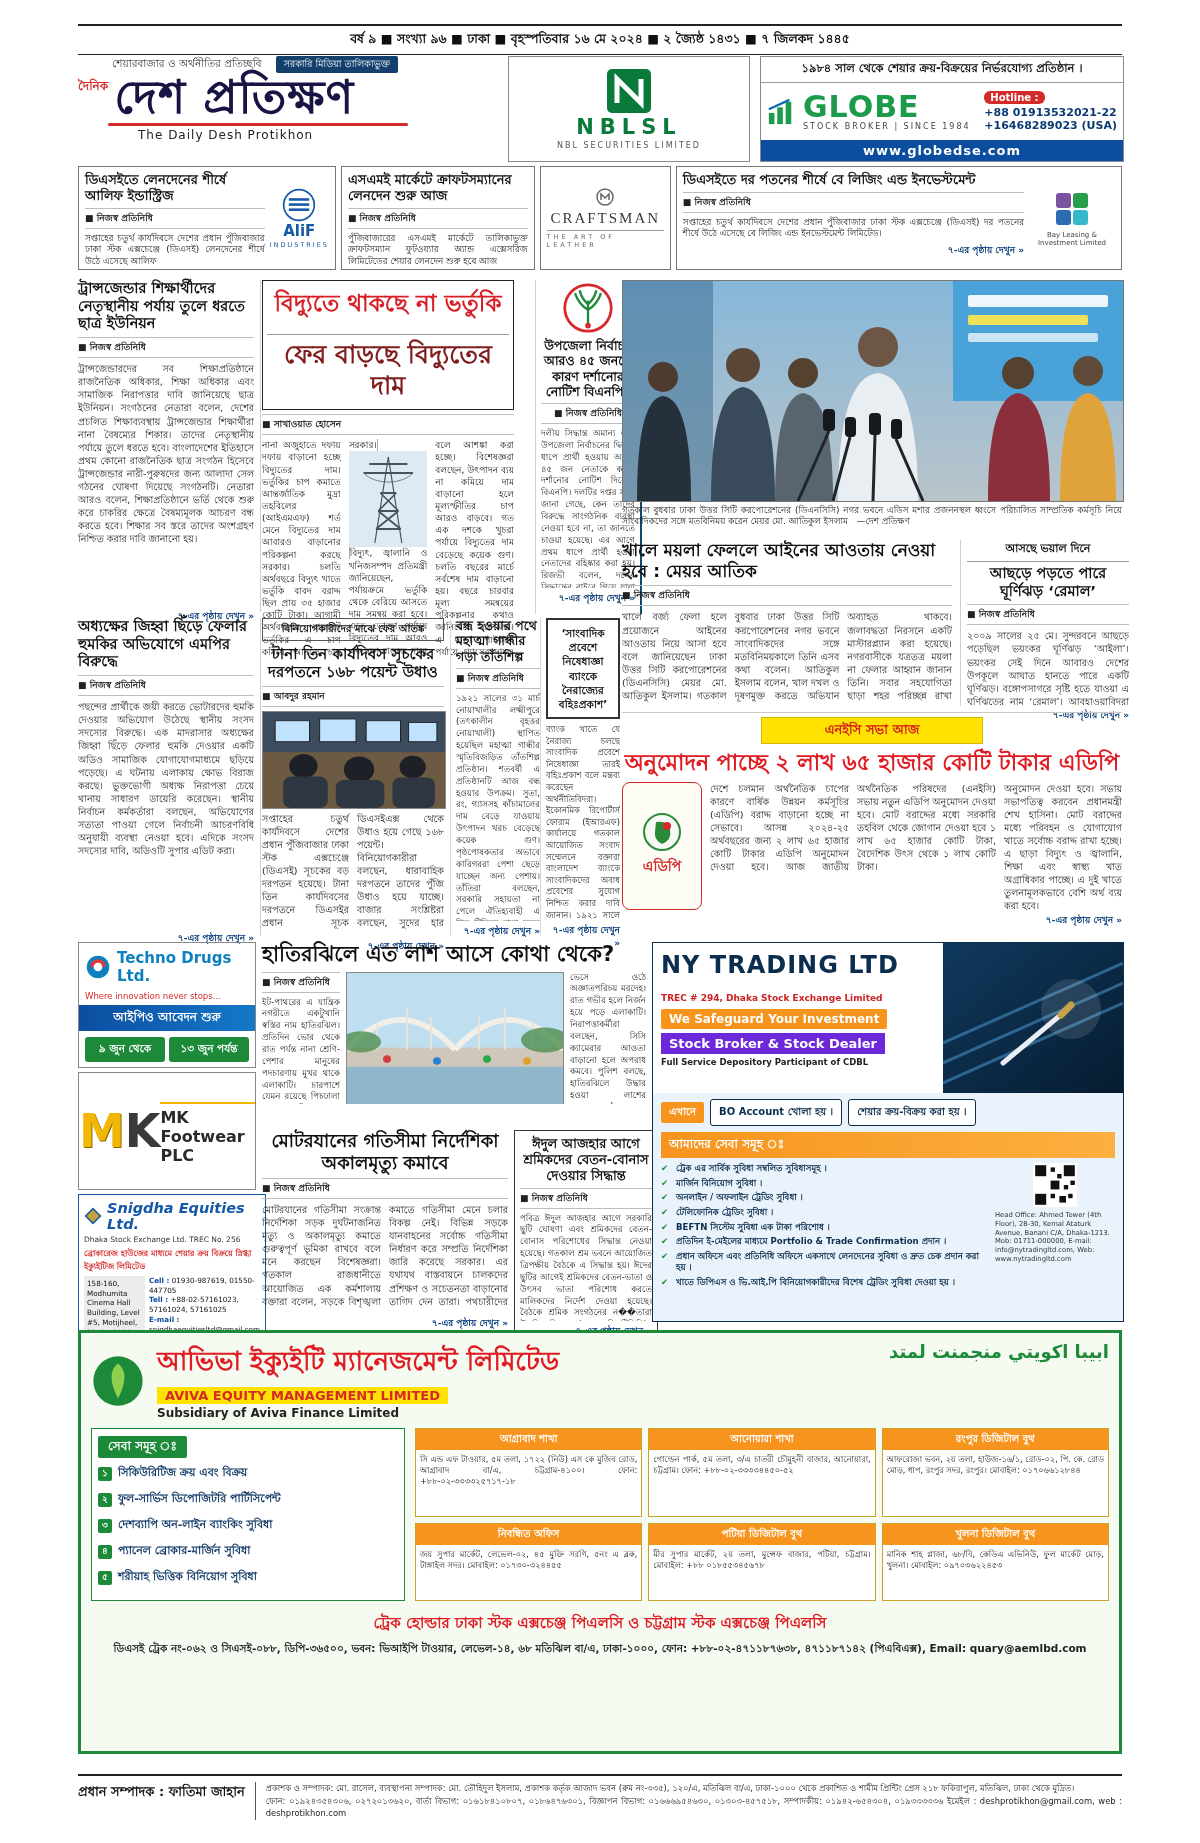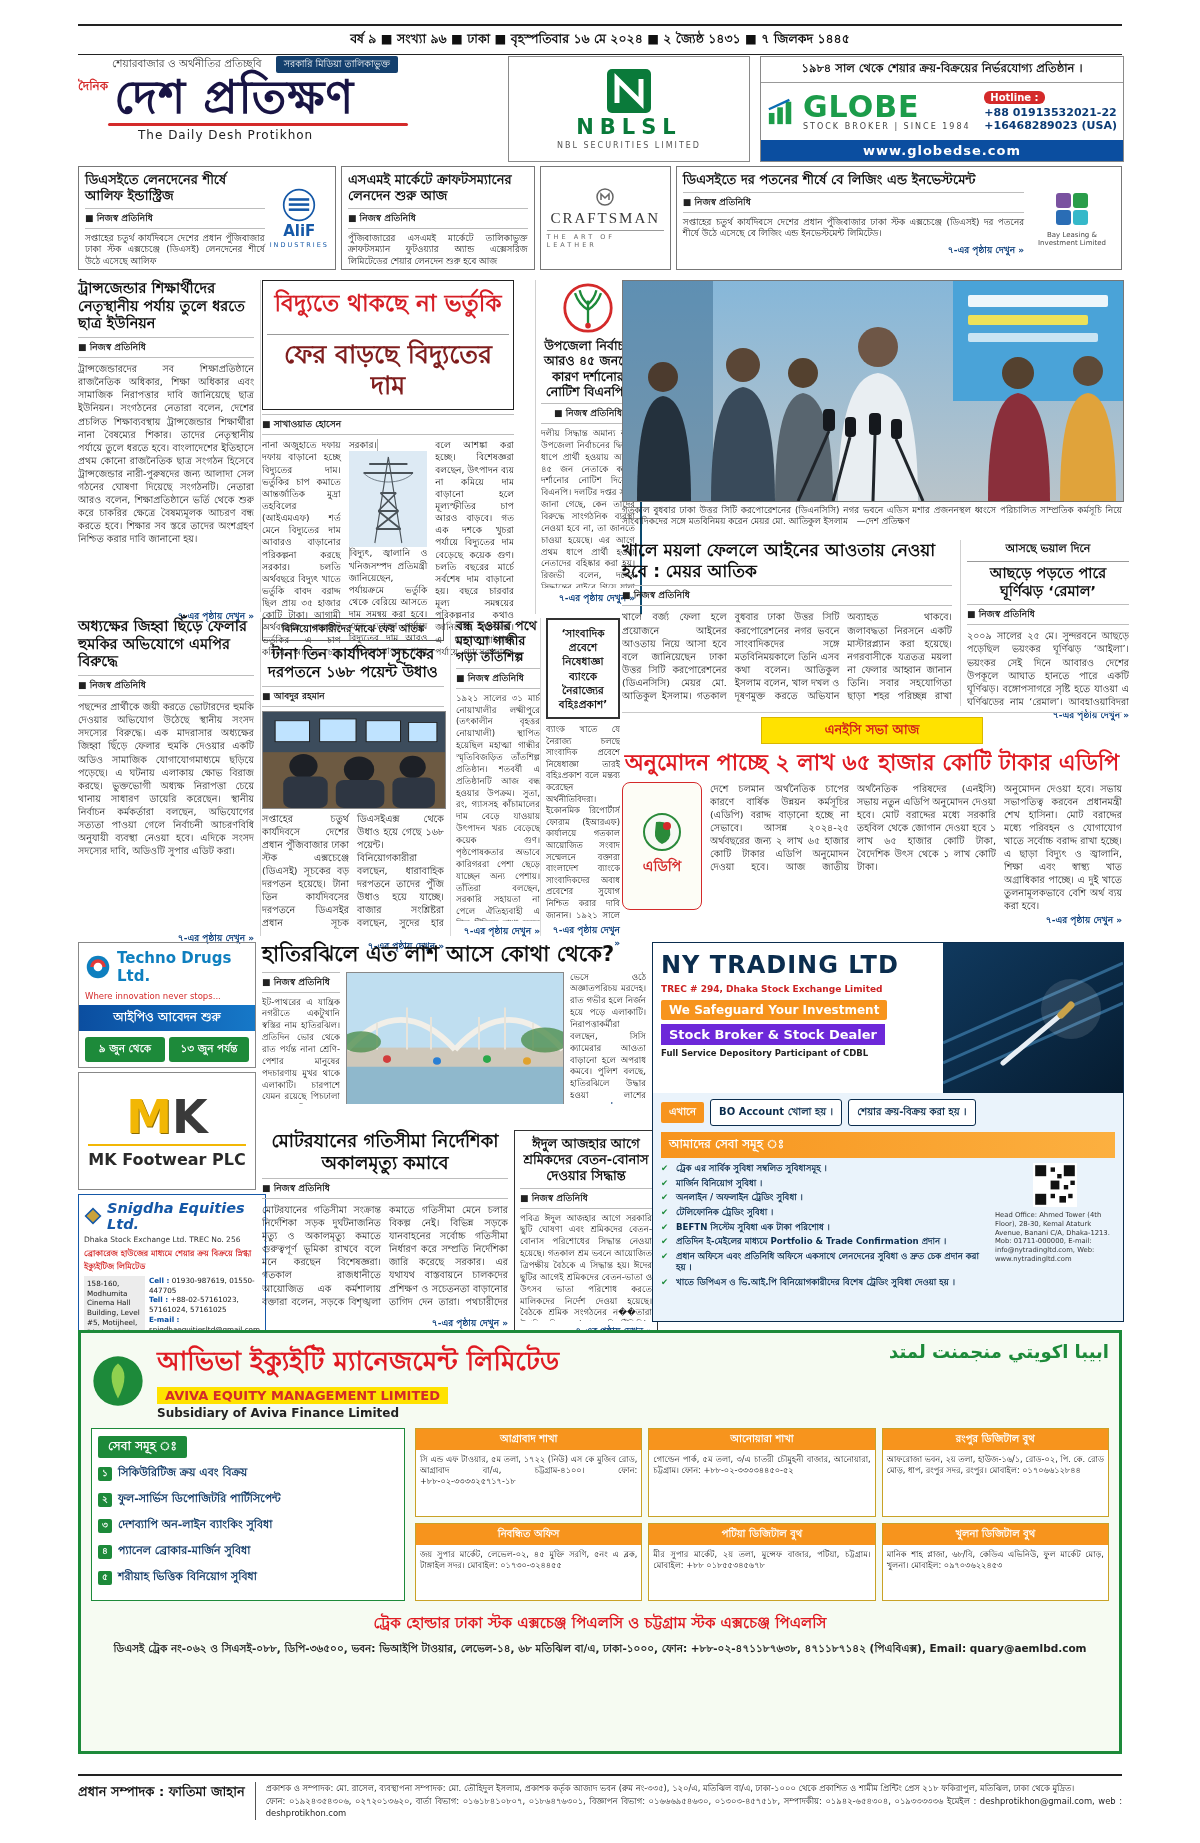--- a/index.html
+++ b/index.html
@@ -101,21 +101,21 @@
 
   
   #techno{left:0;top:942px;width:176px;height:124px;border:1px solid #888;display:flex;flex-direction:column;}
   .techno-top{display:flex;align-items:center;gap:6px;padding:6px;}
   .techno-name{font-size:15px;font-weight:bold;color:#0e7fbf;}
   .techno-tag{font-size:8.5px;color:#d42a2a;padding:0 6px 4px;}
   .techno-ipo{background:linear-gradient(90deg,#0b4ea0,#1678c8);color:#fff;text-align:center;
               font-size:12px;font-weight:bold;padding:3px 0;}
   .techno-dates{display:flex;gap:4px;padding:6px;}
   .techno-dates div{flex:1;background:#1d8a3a;color:#fff;font-size:10.5px;font-weight:bold;text-align:center;padding:4px 0;border-radius:3px;}
-  #mk{left:0;top:1072px;width:176px;height:116px;border:1px solid #888;display:flex;flex-direction:column;align-items:center;justify-content:center;}
+  #mk{left:0;top:1072px;width:176px;height:116px;border:1px solid #888;display:flex;flex-direction:row;align-items:center;justify-content:center;}
   .mk-mark{font-size:46px;font-weight:bold;line-height:1;}
   .mk-m{color:#f2b705;text-shadow:1px 1px 0 #8a6a00;}
   .mk-k{color:#3a3a3a;}
   .mk-name{font-size:16px;font-weight:bold;color:#2a2a2a;border-top:2px solid #f2b705;padding-top:4px;margin-top:4px;}
   #snigdha{left:0;top:1194px;width:176px;height:126px;border:1px solid #1558a7;padding:5px;display:flex;flex-direction:column;gap:3px;}
   .snig-name{font-size:14.5px;font-weight:bold;color:#1558a7;font-style:italic;}
   .snig-sub{font-size:7.5px;color:#333;}
   .snig-banner{font-size:8px;color:#d42a2a;font-weight:bold;}
   .snig-row{display:flex;gap:4px;flex:1;}
   .snig-addr{flex:1;background:#ececec;font-size:7.2px;padding:3px;line-height:1.35;}
@@ -128,21 +128,21 @@
   .bridge{width:216px;height:132px;flex:0 0 216px;border:1px solid #888;overflow:hidden;}
   #motor{left:184px;top:1130px;width:246px;height:190px;}
   #motor .hl{font-size:18px;text-align:center;}
   #eid{left:436px;top:1130px;width:132px;height:190px;border:1.5px solid #333;padding:5px;}
   #eid .hl{font-size:13px;text-align:center;}
   #eid .body{font-size:8.6px;}
   #ny{left:574px;top:942px;width:470px;height:378px;border:1.5px solid #0b2d4e;background:#eaf3fb;display:flex;flex-direction:column;}
   .ny-top{display:flex;background:#fff;}
   .ny-top-left{flex:1;padding:8px;}
   .ny-brand{font-size:24px;font-weight:bold;color:#0b2d4e;letter-spacing:1px;}
-  .ny-trec{font-size:9px;color:#c22;font-weight:bold;margin:5px 0 5px;}
+  .ny-trec{font-size:9px;color:#c22;font-weight:bold;margin:14px 0 5px;}
   .ny-ribbon{background:#f7941d;color:#fff;font-size:12px;font-weight:bold;padding:3px 8px;display:inline-block;border-radius:2px;}
   .ny-role1{background:#6d28d9;color:#fff;font-size:13px;font-weight:bold;padding:3px 8px;margin-top:4px;display:inline-block;}
   .ny-role2{font-size:8.5px;color:#222;font-weight:bold;margin-top:3px;}
   .ny-photo{width:180px;height:150px;flex:0 0 180px;}
   .ny-mid{display:flex;gap:6px;padding:6px 8px;}
   .ny-here{background:#f7941d;color:#fff;font-size:10px;font-weight:bold;padding:2px 8px;border-radius:2px;align-self:center;}
   .ny-bo{border:1.5px solid #0b2d4e;background:#fff;font-size:10px;font-weight:bold;color:#0b2d4e;padding:4px 8px;border-radius:3px;}
   .ny-servtitle{background:linear-gradient(90deg,#f7941d,#fcb040);color:#fff;font-size:12px;font-weight:bold;padding:3px 8px;margin:0 8px;}
   .ny-body{display:flex;gap:8px;padding:5px 8px;flex:1;overflow:hidden;}
   .ny-list{flex:1;list-style:none;margin:0;padding:0;}

